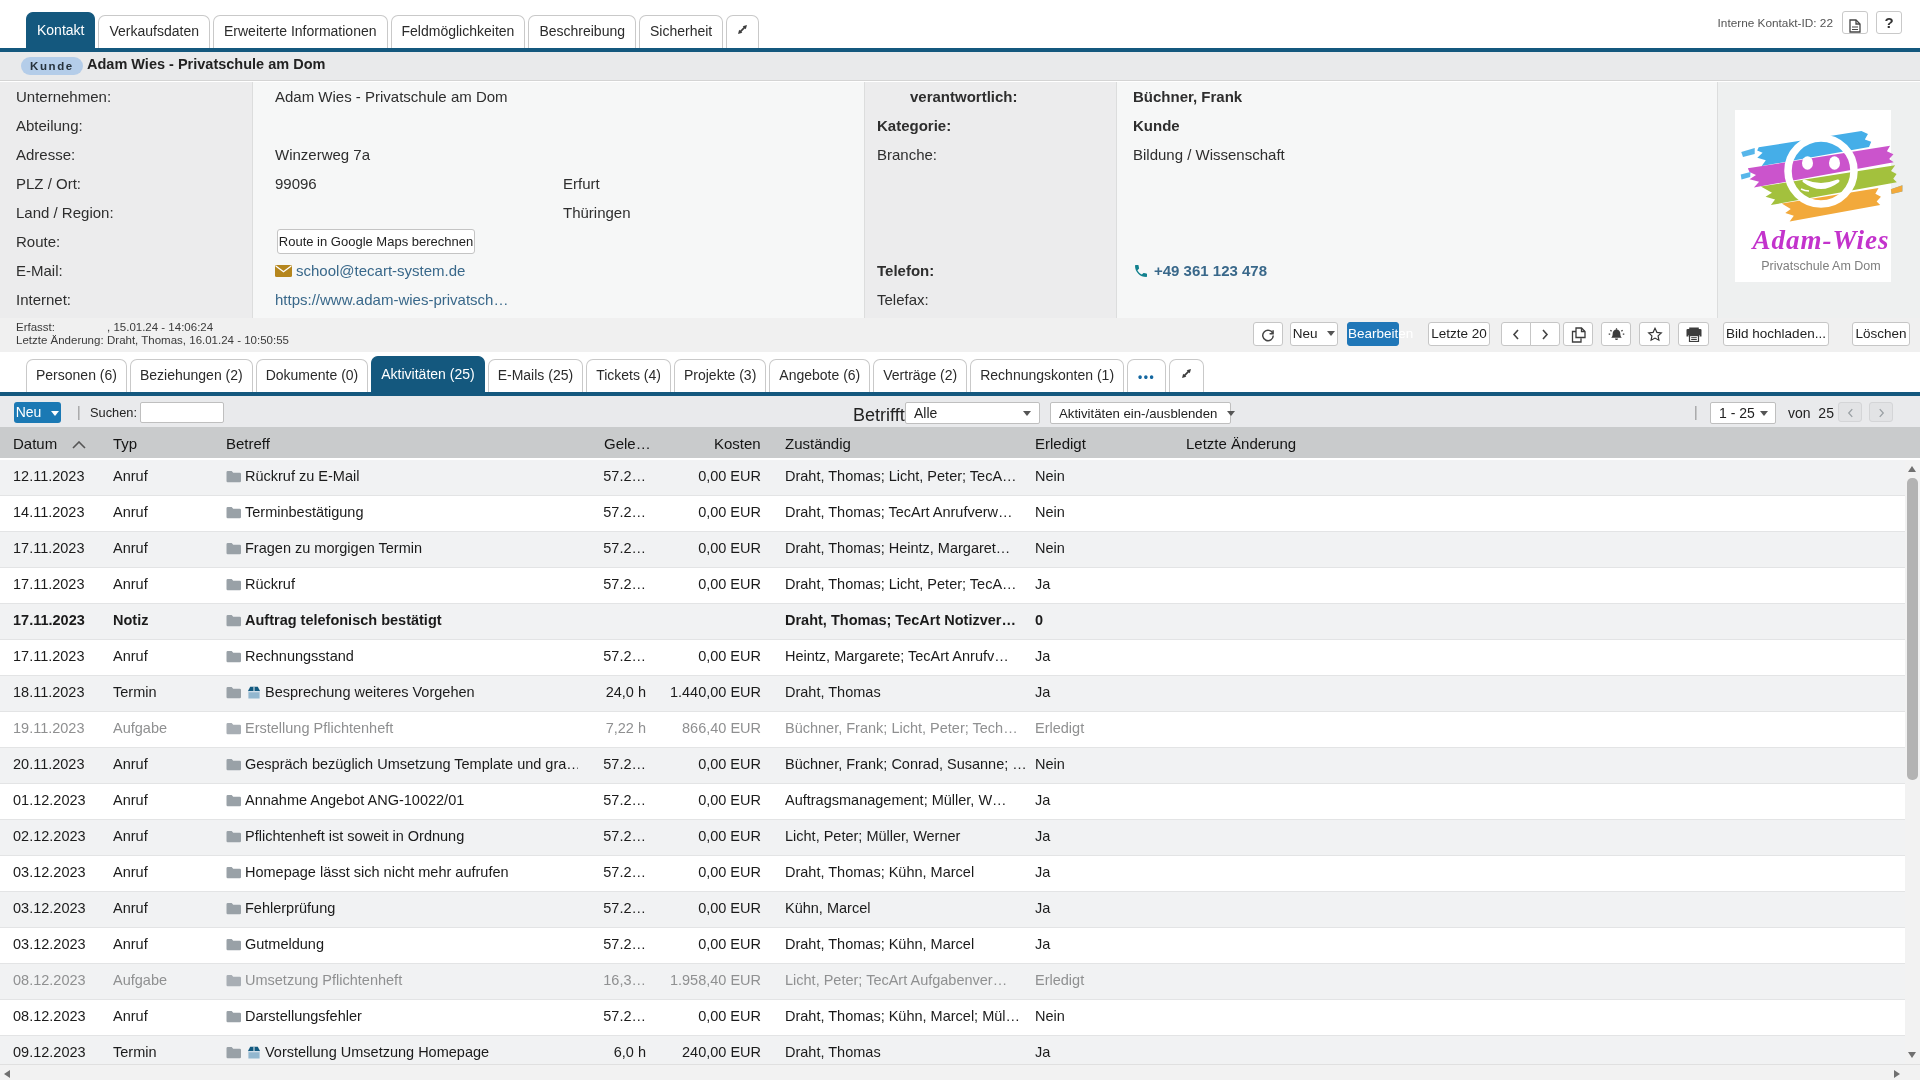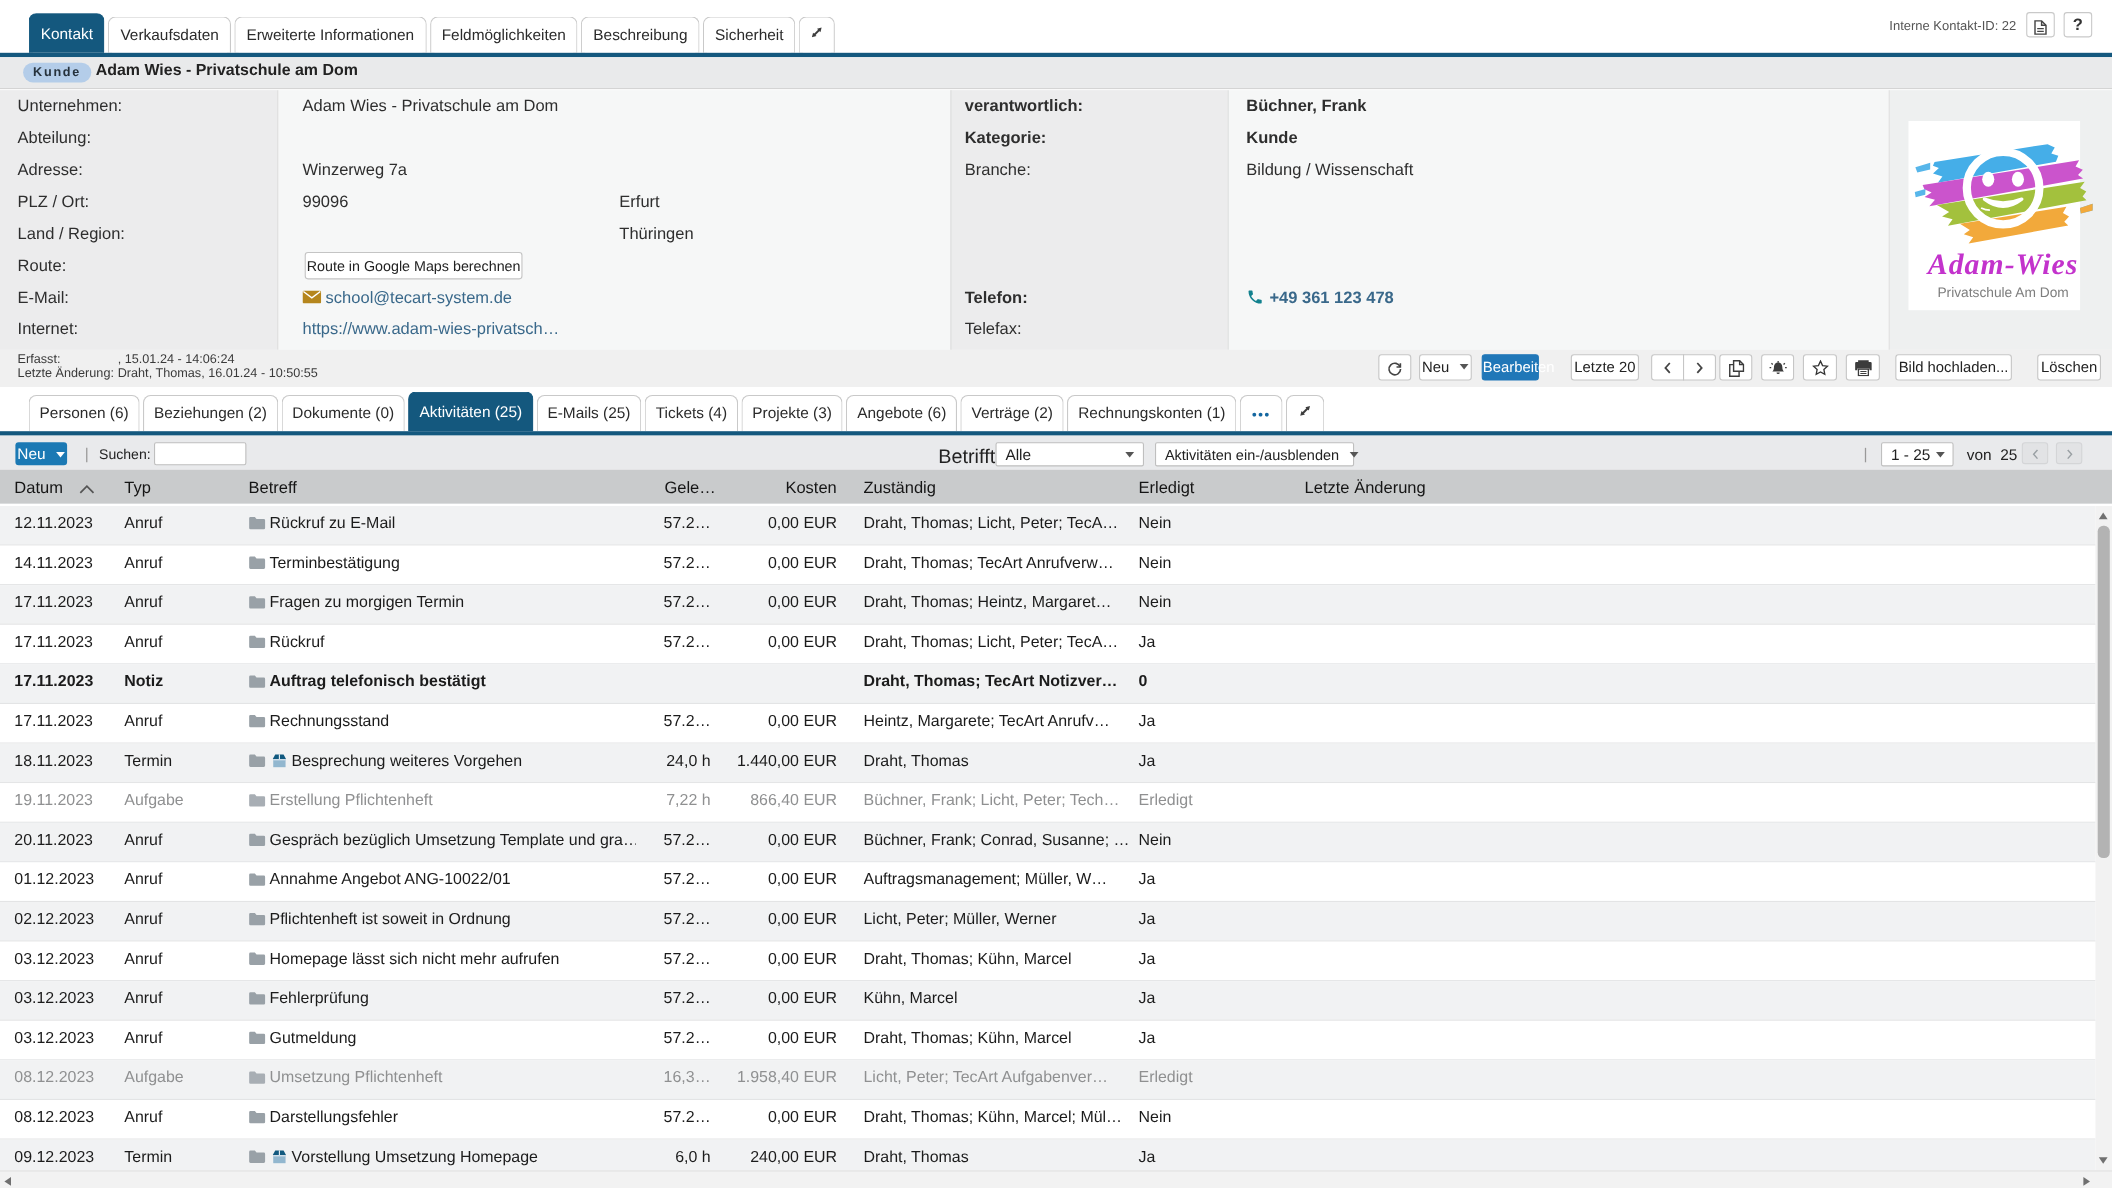--- a/index.html
+++ b/index.html
@@ -145,21 +145,21 @@
   <div class="flabel" style="left:16px; top:151px;">Route:</div>
   <div id="gmapbtn" style="top:147px;">Route in Google Maps berechnen</div>
   <div class="flabel" style="left:16px; top:180px;">E-Mail:</div>
   <div class="fval blue" style="left:275px; top:180px;"><svg class="ico" width="17" height="12" viewBox="0 0 17 12" style="margin:-2px 4px 0 0;">
         <rect x="0" y="0" width="17" height="12" rx="1.5" fill="#b5861d"></rect>
         <path d="M0.8 1 L8.5 6.8 L16.2 1" stroke="#fff" stroke-width="1.3" fill="none"></path>
       </svg>school@tecart-system.de</div>
   <div class="flabel" style="left:16px; top:209px;">Internet:</div>
   <div class="fval blue" style="left:275px; top:209px;">https://www.adam-wies-privatsch…</div>
 
-  <div class="flabel bold" style="left:877px; top:6px;">verantwortlich:</div>
+  <div class="flabel bold" style="left:910px; top:6px;">verantwortlich:</div>
   <div class="fval bold" style="left:1133px; top:6px;">Büchner, Frank</div>
   <div class="flabel bold" style="left:877px; top:35px;">Kategorie:</div>
   <div class="fval bold" style="left:1133px; top:35px;">Kunde</div>
   <div class="flabel" style="left:877px; top:64px;">Branche:</div>
   <div class="fval" style="left:1133px; top:64px;">Bildung / Wissenschaft</div>
   <div class="flabel bold" style="left:877px; top:180px;">Telefon:</div>
   <div class="fval bold" style="left:1133px; top:180px; color:#39688a;"><svg class="ico" width="16" height="16" viewBox="0 0 24 24" style="margin:-3px 5px 0 0;">
         <path d="M6.6 10.8c1.4 2.8 3.8 5.1 6.6 6.6l2.2-2.2c.3-.3.7-.4 1-.2 1.1.4 2.4.6 3.6.6.6 0 1 .4 1 1V20c0 .6-.4 1-1 1C10.6 21 3 13.4 3 4c0-.6.4-1 1-1h3.5c.6 0 1 .4 1 1 0 1.3.2 2.5.6 3.6.1.4 0 .7-.2 1l-2.3 2.2z" fill="#12818e"></path>
       </svg>+49 361 123 478</div>
   <div class="flabel" style="left:877px; top:209px;">Telefax:</div>

